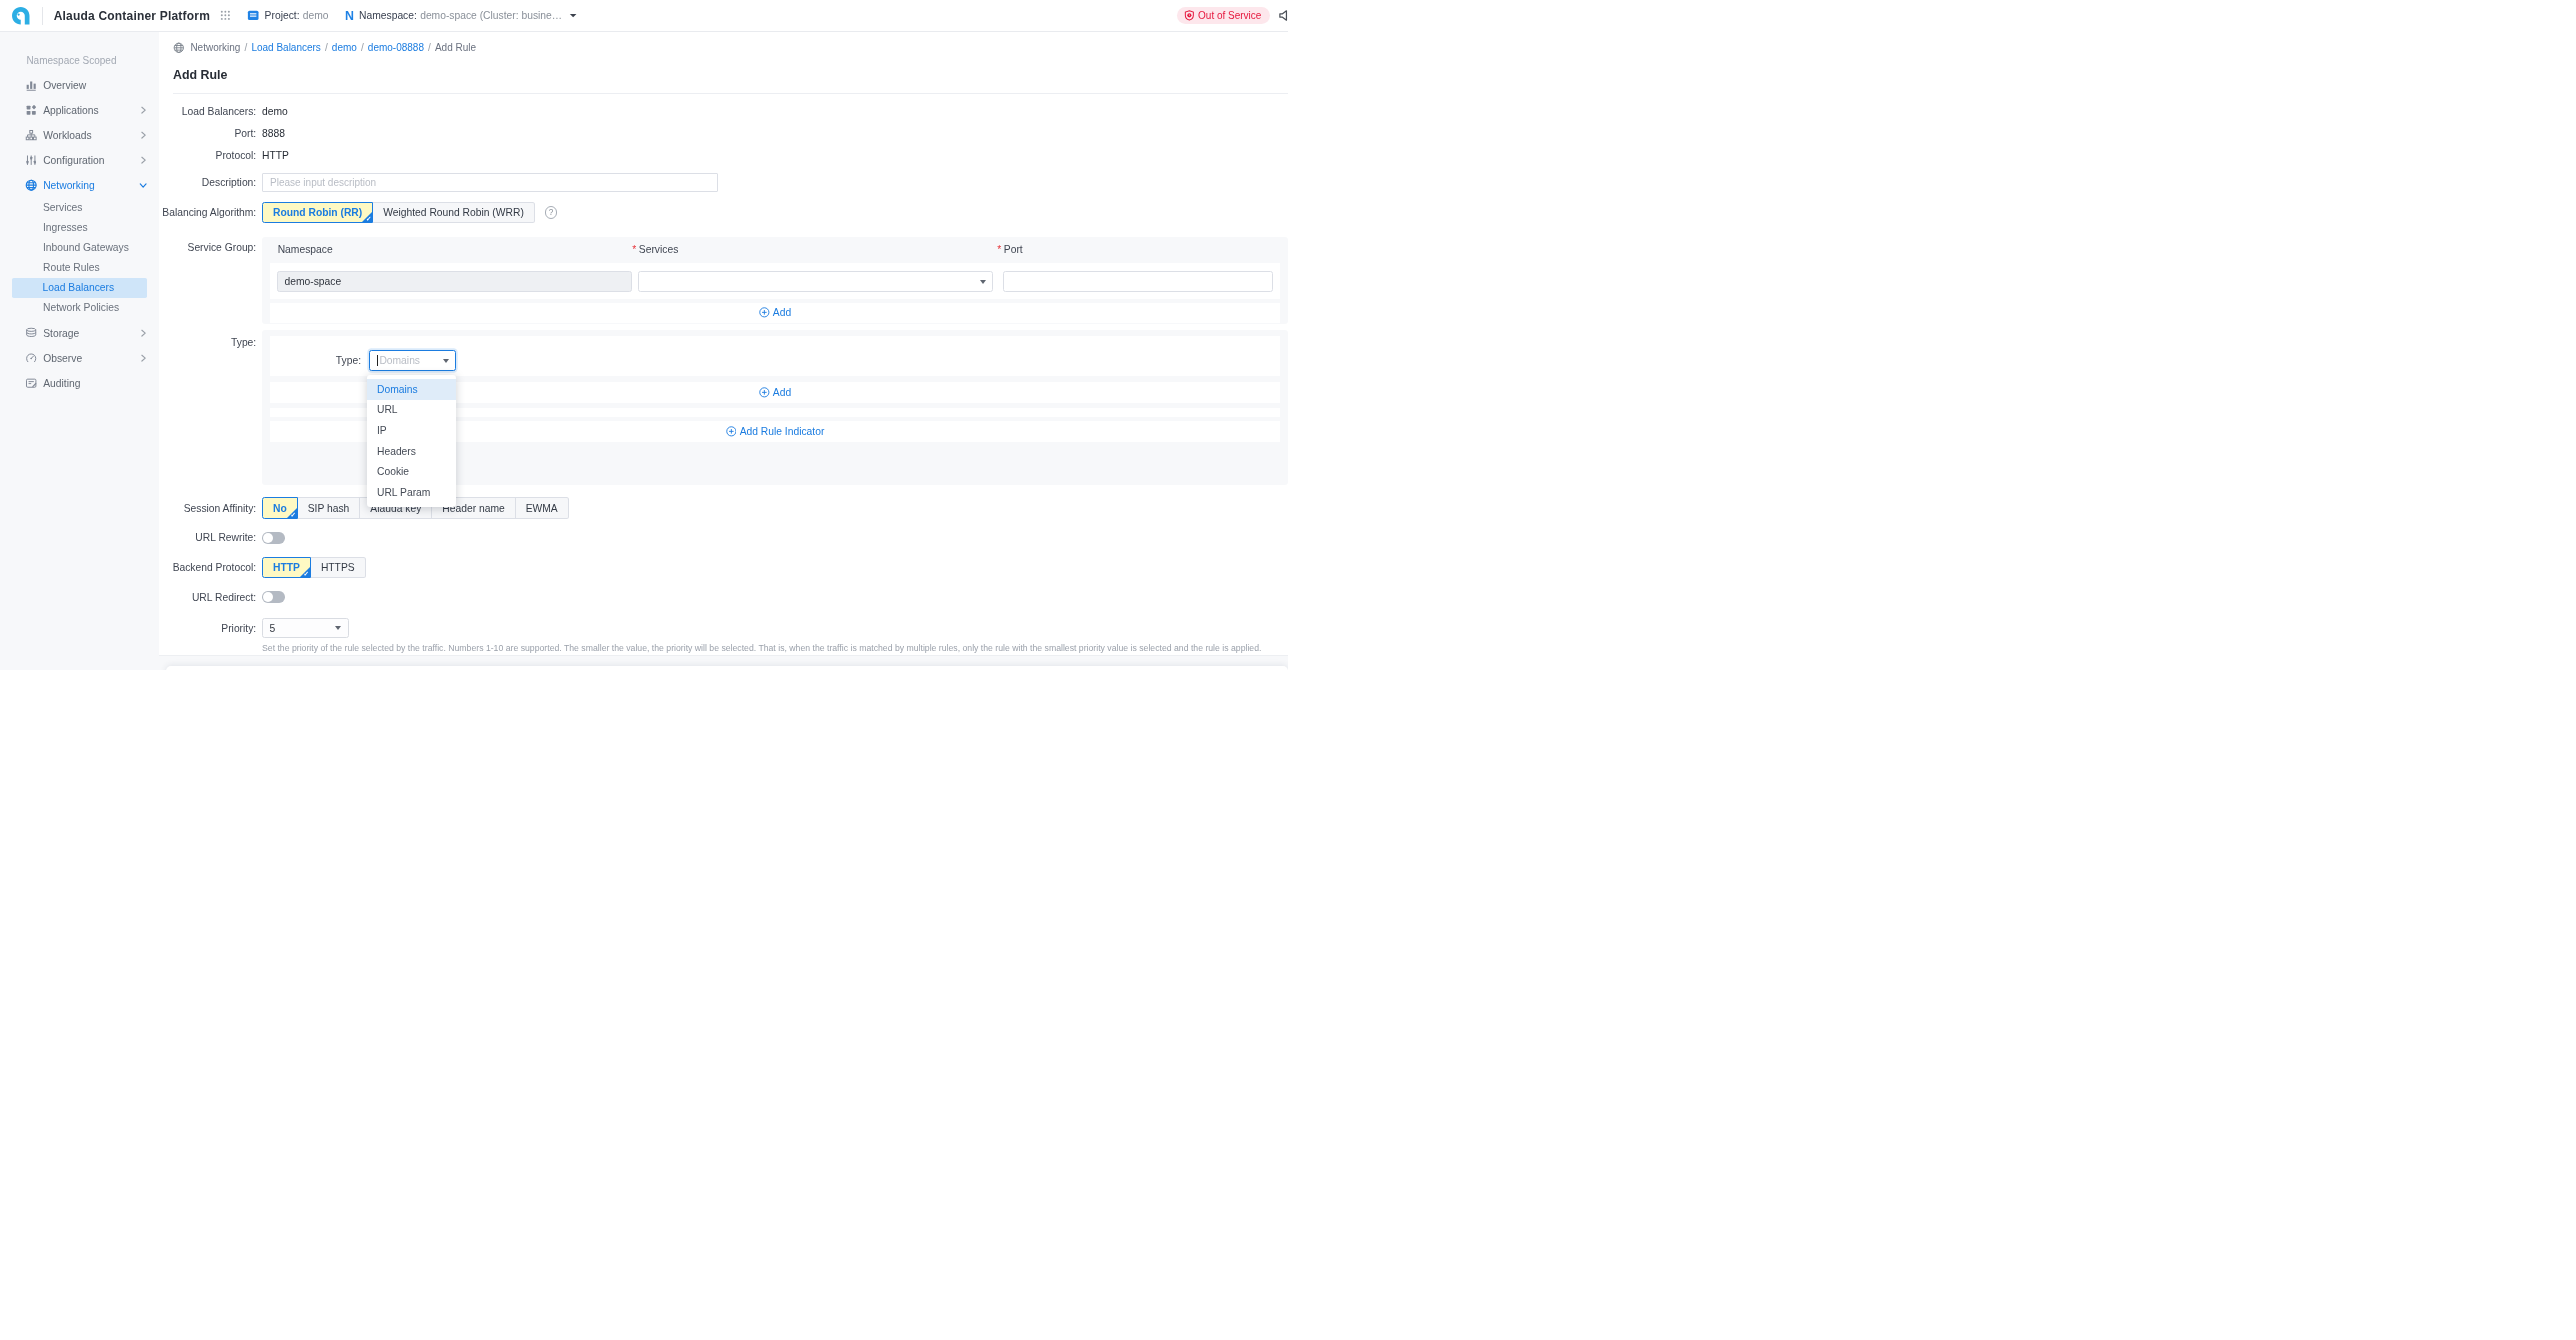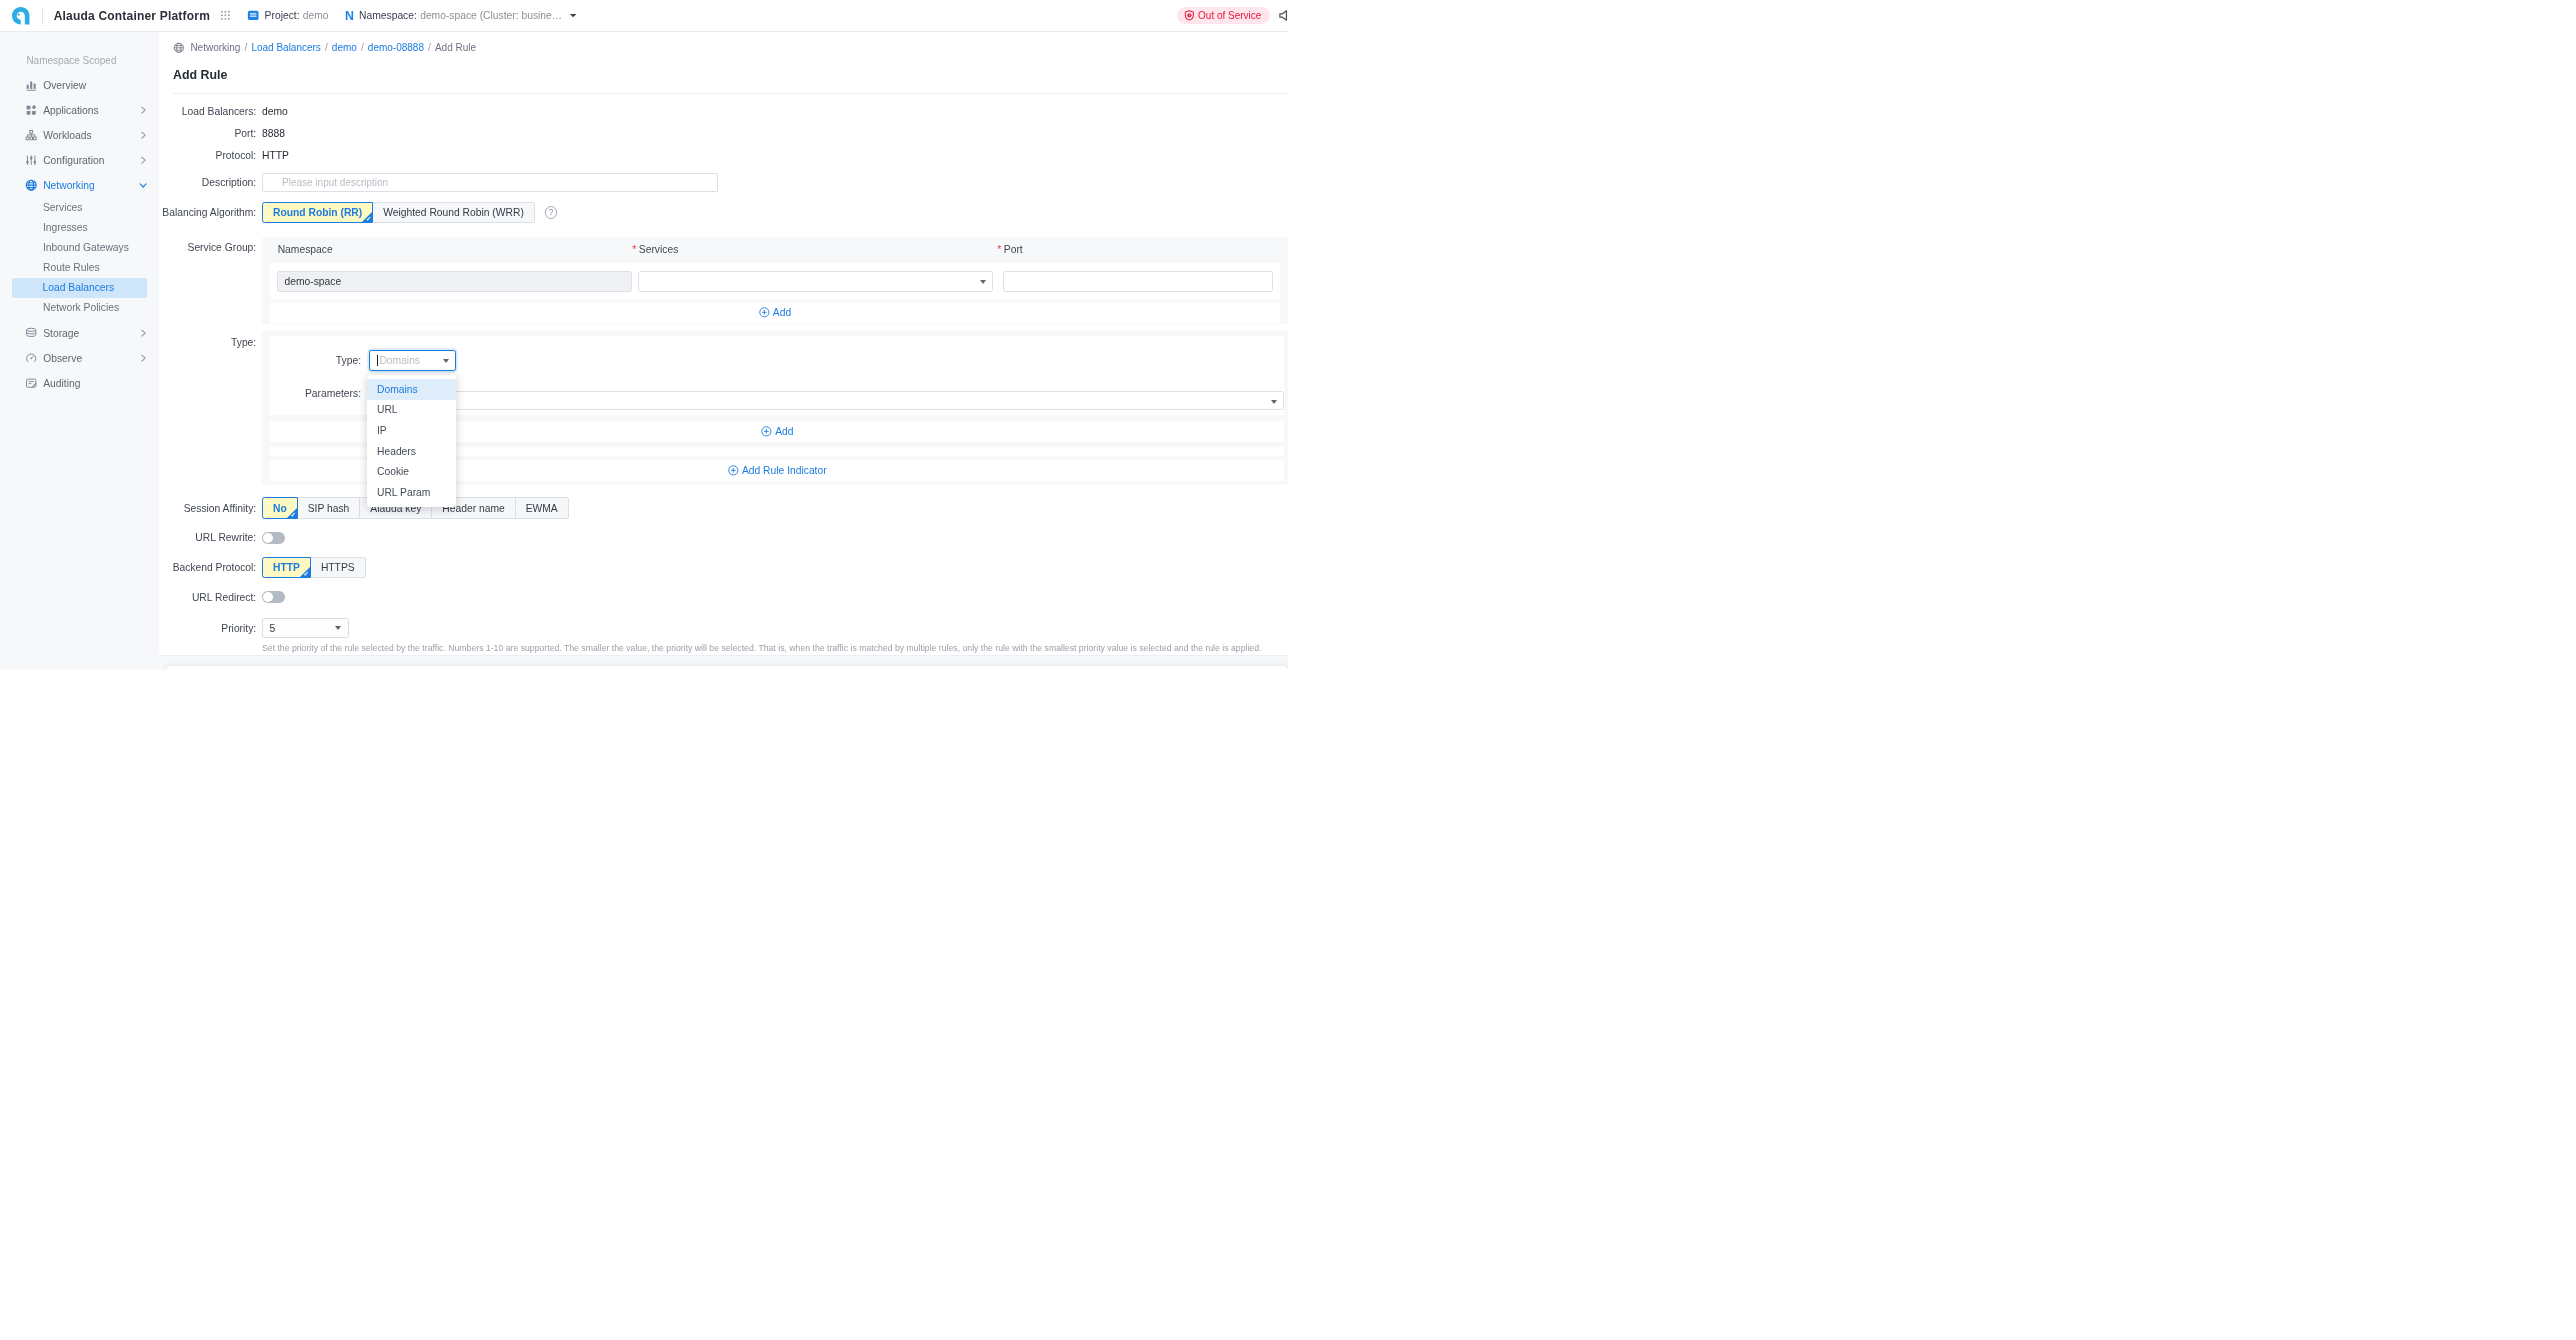--- a/index.html
+++ b/index.html
@@ -37,21 +37,21 @@
   .crumbs a { color:#1b7ce0; text-decoration:none; cursor:pointer; }
   .crumb-sep { color:#9aa0a8; }
   .page-title { margin:14px 0 0 14px; padding-bottom:11.6px; border-bottom:0.8px solid #eceef2; font-size:12.4px; font-weight:bold; color:#272c35; }
 
   .vrow { display:flex; align-items:center; }
   .flabel { flex:0 0 103px; text-align:right; padding-right:5.8px; color:#404652; }
   .fvalue { color:#272c35; }
   .trow { height:22px; }
   .top-lab { align-items:flex-start; }
 
-  .txt-input { height:19px; width:456px; border:0.8px solid #dcdfe6; border-radius:1px; padding:0 19px; font-size:10px; color:#303642; font-family:"Liberation Sans",sans-serif; background:#fff; }
+  .txt-input { height:19px; width:456px; border:0.8px solid #dcdfe6; border-radius:1px; padding:0 7px; font-size:10px; color:#303642; font-family:"Liberation Sans",sans-serif; background:#fff; }
   .txt-input::placeholder { color:#b9bdc5; }
 
   .seggroup { display:flex; }
   .seg { height:21.5px; display:flex; align-items:center; justify-content:center; padding:0 10px; background:#f6f7f9; border:0.8px solid #dcdfe6; border-left-width:0; color:#333a45; position:relative; cursor:pointer; white-space:nowrap; }
   .seg:first-child { border-left-width:0.8px; border-radius:2.5px 0 0 2.5px; }
   .seg:last-child { border-radius:0 2.5px 2.5px 0; }
   .seg.sel { background:#fef9c3; border:0.8px solid #1b7ce0; border-left-width:0.8px; color:#1b7ce0; z-index:1;font-weight:bold; }
   .seg.sel::before { content:""; position:absolute; right:0; bottom:0; border-left:10.7px solid transparent; border-bottom:10.7px solid #1b7ce0; }
   .seg.sel::after { content:"✓"; position:absolute; right:0.8px; bottom:-0.8px; color:#fff; font-size:6.6px; }
 
@@ -405,26 +405,20 @@
       <div class="panel rule-panel">
         <div class="rule-box">
           <div class="type-row">
             <span class="ilabel">Type:</span>
             <div class="type-select">
               <span class="tcursor"></span>
               <span class="ph">Domains</span>
               <span class="caret"></span>
             </div>
           </div>
-          <div class="param-row">
-            <span class="ilabel">Parameters:</span>
-            <div class="param-select">
-                <span class="caret"></span>
-              </div>
-          </div>
         </div>
 
         <div class="rule-addrow">
           <span class="addlink">
             <svg width="10.7" height="10.7" viewBox="0 0 14 14">
                 <circle cx="7" cy="7" r="6" fill="none" stroke="#1b7ce0" stroke-width="1.2"></circle>
                 <path d="M7 4v6M4 7h6" stroke="#1b7ce0" stroke-width="1.2"></path>
               </svg>
             <span>Add</span>
           </span>

